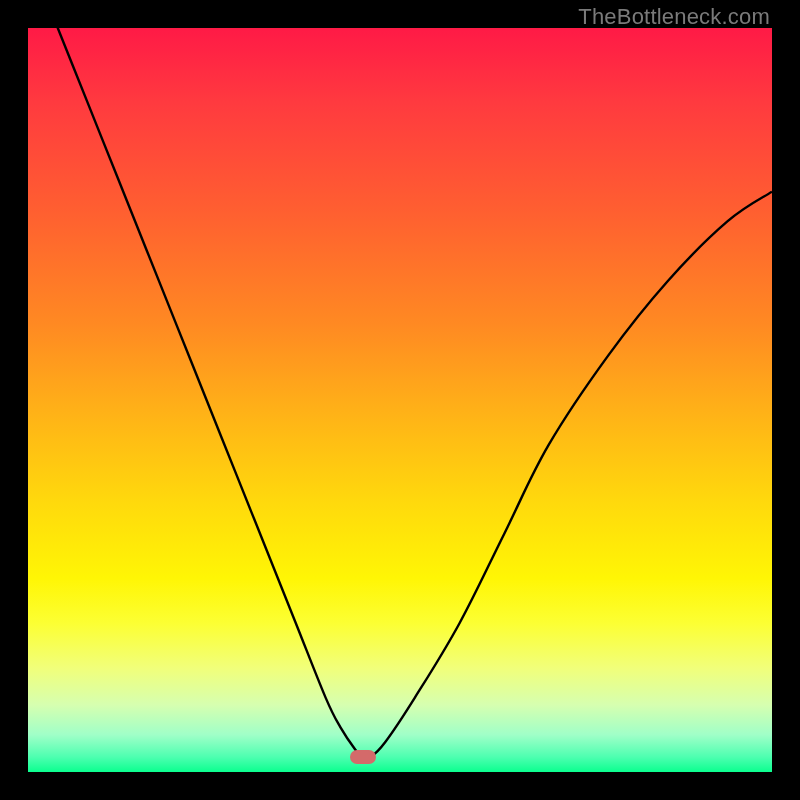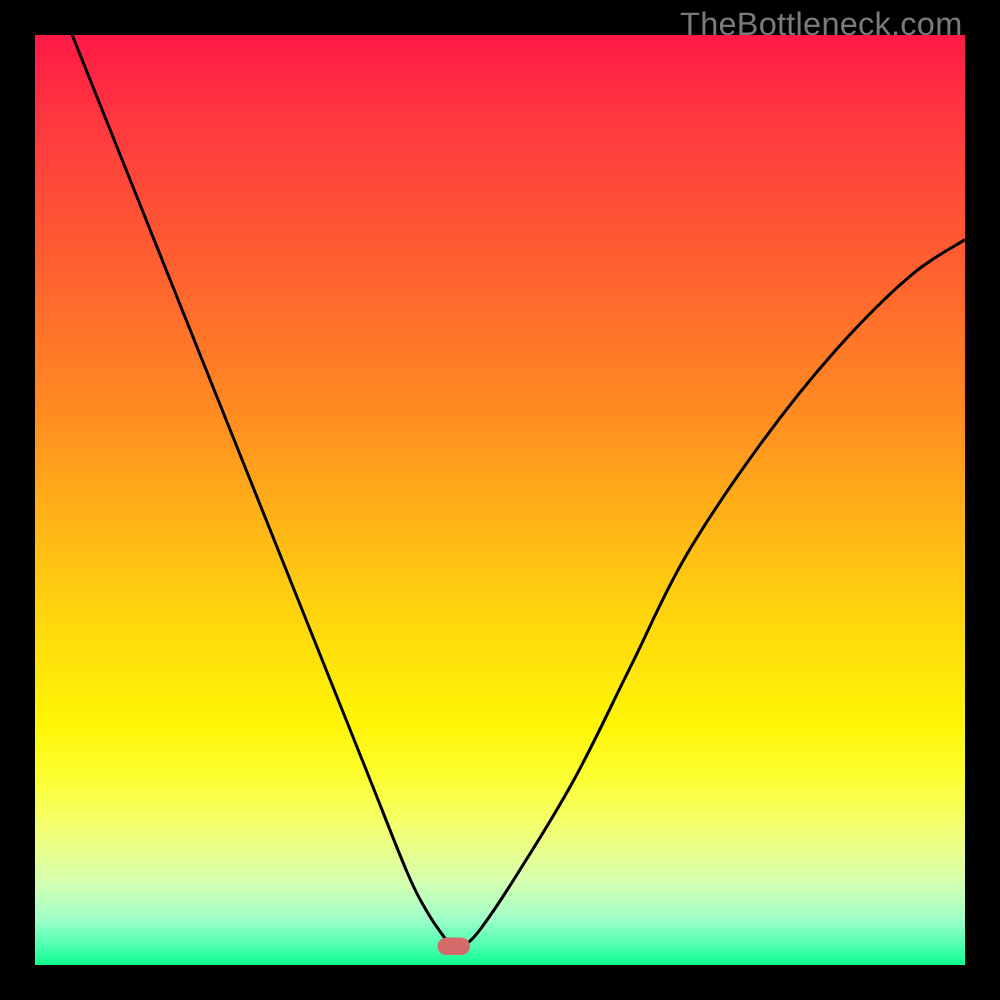--- a/index.html
+++ b/index.html
@@ -44,21 +44,21 @@
       #a0ffc8 95%,
       #4dffb0 98%,
       #0bff8f 100%
     );
   }
   .watermark {
     position: absolute;
     top: 4px;
     right: 30px;
     color: #7a7a7a;
-    font-size: 26px;
+    font-size: 22px;
     font-weight: 500;
     letter-spacing: 0.2px;
     user-select: none;
   }
   .curve {
     position: absolute;
     inset: 0;
   }
   .curve path {
     fill: none;

